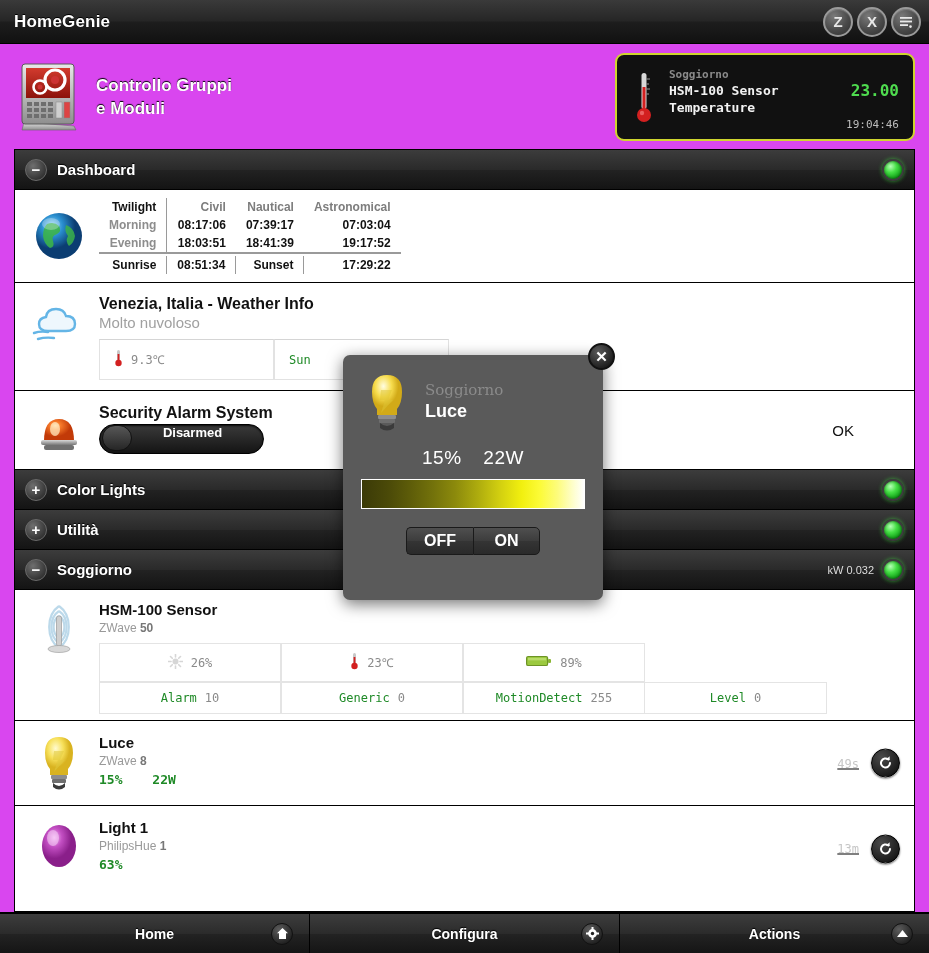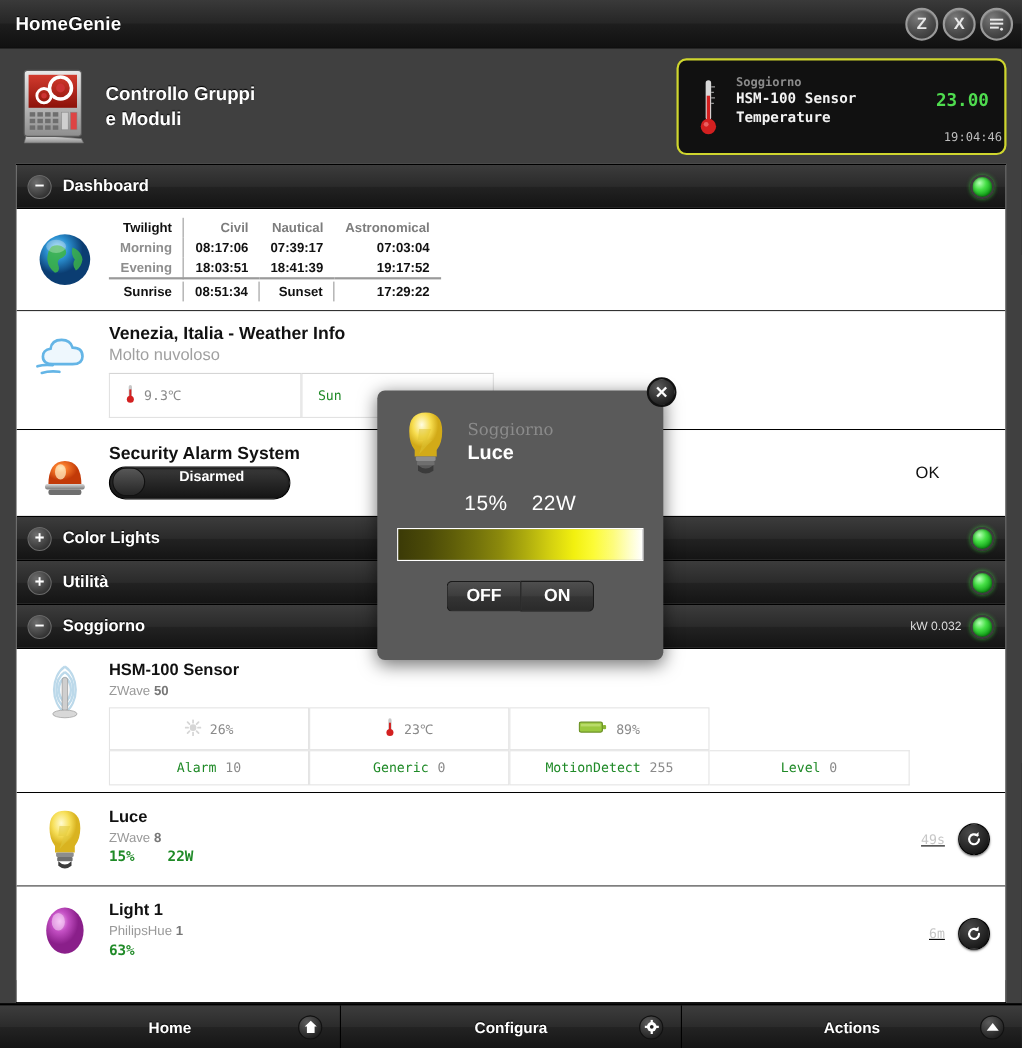--- a/index.html
+++ b/index.html
@@ -5,22 +5,22 @@
   * { box-sizing: border-box; margin: 0; padding: 0; }
   html, body {
     width: 929px; height: 953px;
     background: #1a1a1a;
     font-family: "Liberation Sans", sans-serif;
     overflow: hidden;
   }
   #app {
     position: relative;
     width: 929px; height: 953px;
-    background: #404040;
-    display: flex; flex-direction: column;
+    background: #d946ef;
+    display: flex; flex-direction: column; border-radius: 24px;
   }
 
   
   .titlebar {
     height: 44px; flex: 0 0 44px;
     background: linear-gradient(to bottom, #3a3a3a 0%, #262626 48%, #1d1d1d 52%, #111 100%);
     border-bottom: 1px solid #000;
     display: flex; align-items: center;
     padding: 0 8px 0 14px;
     position: relative;
@@ -69,21 +69,21 @@
   }
   .hw-thermo { width: 22px; flex: 0 0 22px; height: 58px; position: relative; margin-top: 2px; }
   .hw-text { margin-left: 14px; }
   .hw-room { color: #8a8a8a; font-size: 11px; line-height: 15px; font-weight: bold; }
   .hw-name { color: #f2f2f2; font-size: 13px; font-weight: bold; line-height: 17px; }
   .hw-val {
     position: absolute; right: 14px; top: 26px;
     color: #4fdc4f; font-size: 16px; font-weight: bold;
   }
   .hw-time {
-    position: absolute; right: 2px; bottom: 8px;
+    position: absolute; right: 14px; bottom: 8px;
     color: #bdbdbd; font-size: 11px;
   }
 
   
   .panel {
     margin: 0 14px; flex: 1 1 auto;
     border: 1px solid #000;
     background: #fff;
     overflow: hidden;
     display: flex; flex-direction: column;
@@ -656,21 +656,21 @@
         <div class="mod-name">Light 1</div>
         <div class="mod-sub">
           <span>PhilipsHue</span>
           <b>1</b>
         </div>
         <div class="mod-vals">
           <span>63%</span>
         </div>
       </div>
       <div class="row-right">
-        <div class="age">6m</div>
+        <div class="age">13m</div>
         <div class="refresh-btn">
           <svg width="15" height="15" viewBox="0 0 15 15">
             <path d="M12 7.5 a4.5 4.5 0 1 1 -1.6 -3.45" fill="none" stroke="#fff" stroke-width="2" stroke-linecap="round"></path>
             <path d="M11.6 0.8 L11.6 4.6 L7.9 4.3 Z" fill="#fff"></path>
           </svg>
         </div>
       </div>
     </div>
 
   </div>

